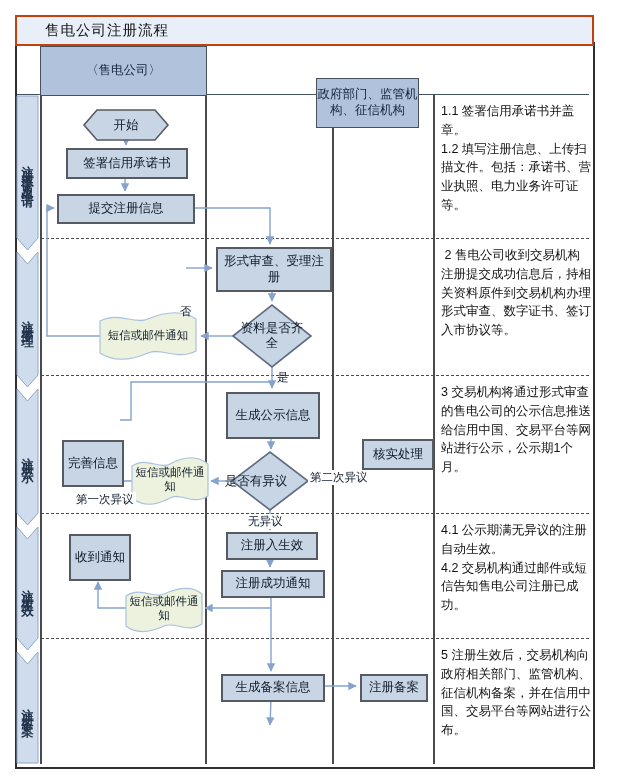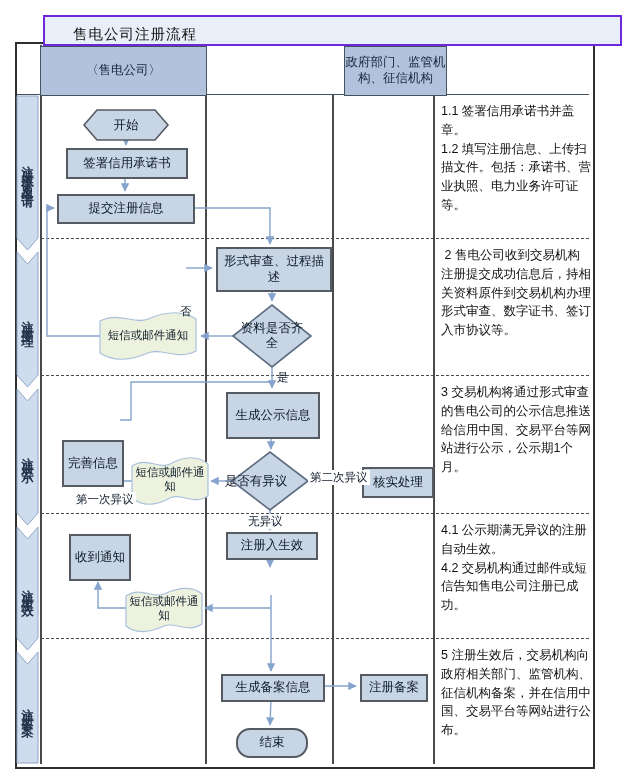--- a/index.html
+++ b/index.html
@@ -1,19 +1,19 @@
 <!DOCTYPE html>
 <html><head>
 <meta charset="utf-8">
 <style>
   html,body{margin:0;padding:0;background:#ffffff;font-family:"Liberation Sans","DejaVu Sans",sans-serif;}
   #canvas{position:relative;width:623px;height:782px;background:#fff;overflow:hidden;}
   .abs{position:absolute;}
   
-  #title-bar{left:15px;top:15px;width:575px;height:27px;background:#e9eff8;border:2px solid #6d28d9;display:flex;align-items:flex-end;z-index:3;margin-left:28px;}
+  #title-bar{left:15px;top:15px;width:575px;height:27px;background:#e9eff8;border:2px solid #c2410c;display:flex;align-items:center;z-index:3;}
   #title-bar span{padding-left:28px;font-size:14.5px;color:#111;letter-spacing:1px;}
   #table-frame{left:15px;top:42px;width:576px;height:723px;border:2px solid #2f2f2f;z-index:1;background:#fff;}
   .vdiv{width:2px;background:#4a4a4a;z-index:2;}
   .dash{height:0;border-top:1px dashed #4b4b4b;z-index:2;}
   .hcell{top:46px;height:48px;background:#b1c3dc;border:1px solid #44515f;display:flex;align-items:center;justify-content:center;text-align:center;font-size:12.5px;color:#13263c;z-index:3;line-height:1.25;}
   
   .box{background:#c8d5e4;border:2px solid #565b63;display:flex;align-items:center;justify-content:center;text-align:center;font-size:12.5px;line-height:1.22;color:#0d1a28;z-index:5;}
   .stadium{border-radius:14px;}
   .shape-text{display:flex;align-items:center;justify-content:center;text-align:center;font-size:12.5px;line-height:1.2;color:#0d1a28;z-index:6;}
   .edge-label{font-size:11.5px;color:#101c2c;z-index:7;}
@@ -29,21 +29,21 @@
 
 <div id="canvas">
 
   <div class="abs" id="table-frame"></div>
 
   <div class="abs" id="title-bar">
     <span>售电公司注册流程</span>
   </div>
 
   <div class="abs hcell" style="left:40px;width:165px;">〈售电公司〉</div>
-  <div class="abs hcell" style="left:344px;width:101px;">政府部门、监管机构、征信机构</div>
+  <div class="abs hcell" style="left:316px;width:101px;margin-top:32px;">政府部门、监管机构、征信机构</div>
 
   <div class="abs vdiv" style="left:40px;top:45px;height:719px;"></div>
   <div class="abs vdiv" style="left:205px;top:94px;height:670px;"></div>
   <div class="abs vdiv" style="left:332px;top:94px;height:670px;"></div>
   <div class="abs vdiv" style="left:433px;top:94px;height:670px;"></div>
   <div class="abs" style="left:17px;top:94px;width:572px;height:1px;background:#44515f;z-index:2;"></div>
 
   <div class="abs dash" style="left:41px;top:238px;width:548px;"></div>
   <div class="abs dash" style="left:41px;top:375px;width:548px;"></div>
   <div class="abs dash" style="left:41px;top:513px;width:548px;"></div>
@@ -100,29 +100,29 @@
   </svg>
 
   <div class="abs lane-label" style="left:16px;top:96px;width:22px;height:152px;">注册承诺及申请</div>
   <div class="abs lane-label" style="left:16px;top:258px;width:22px;height:123px;">注册受理</div>
   <div class="abs lane-label" style="left:16px;top:395px;width:22px;height:124px;">注册公示</div>
   <div class="abs lane-label" style="left:16px;top:533px;width:22px;height:111px;">注册生效</div>
   <div class="abs lane-label" style="left:16px;top:658px;width:22px;height:100px;">注册备案</div>
 
   <div class="abs box" style="left:66px;top:148px;width:118px;height:27px;">签署信用承诺书</div>
   <div class="abs box" style="left:57px;top:194px;width:134px;height:26px;">提交注册信息</div>
-  <div class="abs box" style="left:216px;top:247px;width:112px;height:41px;">形式审查、过程描述</div>
+  <div class="abs box" style="left:216px;top:247px;width:112px;height:41px;">形式审查、受理注册</div>
   <div class="abs box" style="left:226px;top:392px;width:90px;height:43px;">生成公示信息</div>
   <div class="abs box" style="left:62px;top:397px;width:58px;height:43px;margin-top:43px;">完善信息</div>
-  <div class="abs box" style="left:362px;top:467px;width:68px;height:27px;">核实处理</div>
+  <div class="abs box" style="left:362px;top:439px;width:68px;height:27px;">核实处理</div>
   <div class="abs box" style="left:226px;top:532px;width:88px;height:24px;">注册入生效</div>
+  <div class="abs box" style="left:221px;top:570px;width:100px;height:24px;">注册成功通知</div>
   <div class="abs box" style="left:69px;top:534px;width:58px;height:43px;">收到通知</div>
   <div class="abs box" style="left:221px;top:674px;width:100px;height:24px;">生成备案信息</div>
   <div class="abs box" style="left:360px;top:674px;width:64px;height:24px;">注册备案</div>
-  <div class="abs box stadium" style="left:236px;top:728px;width:68px;height:26px;">结束</div>
 
   <div class="abs shape-text" style="left:84px;top:110px;width:84px;height:30px;">开始</div>
   <div class="abs shape-text" style="left:236px;top:313px;width:72px;height:46px;">资料是否齐全</div>
   <div class="abs shape-text" style="left:220px;top:458px;width:72px;height:46px;">是否有异议</div>
   <div class="abs shape-text" style="left:103px;top:315px;width:90px;height:42px;font-size:11.5px;">短信或邮件通知</div>
   <div class="abs shape-text" style="left:134px;top:460px;width:72px;height:40px;font-size:11.5px;">短信或邮件通知</div>
   <div class="abs shape-text" style="left:128px;top:590px;width:72px;height:38px;font-size:11.5px;">短信或邮件通知</div>
 
   <div class="abs edge-label" style="left:180px;top:304px;">否</div>
   <div class="abs edge-label" style="left:277px;top:370px;">是</div>

